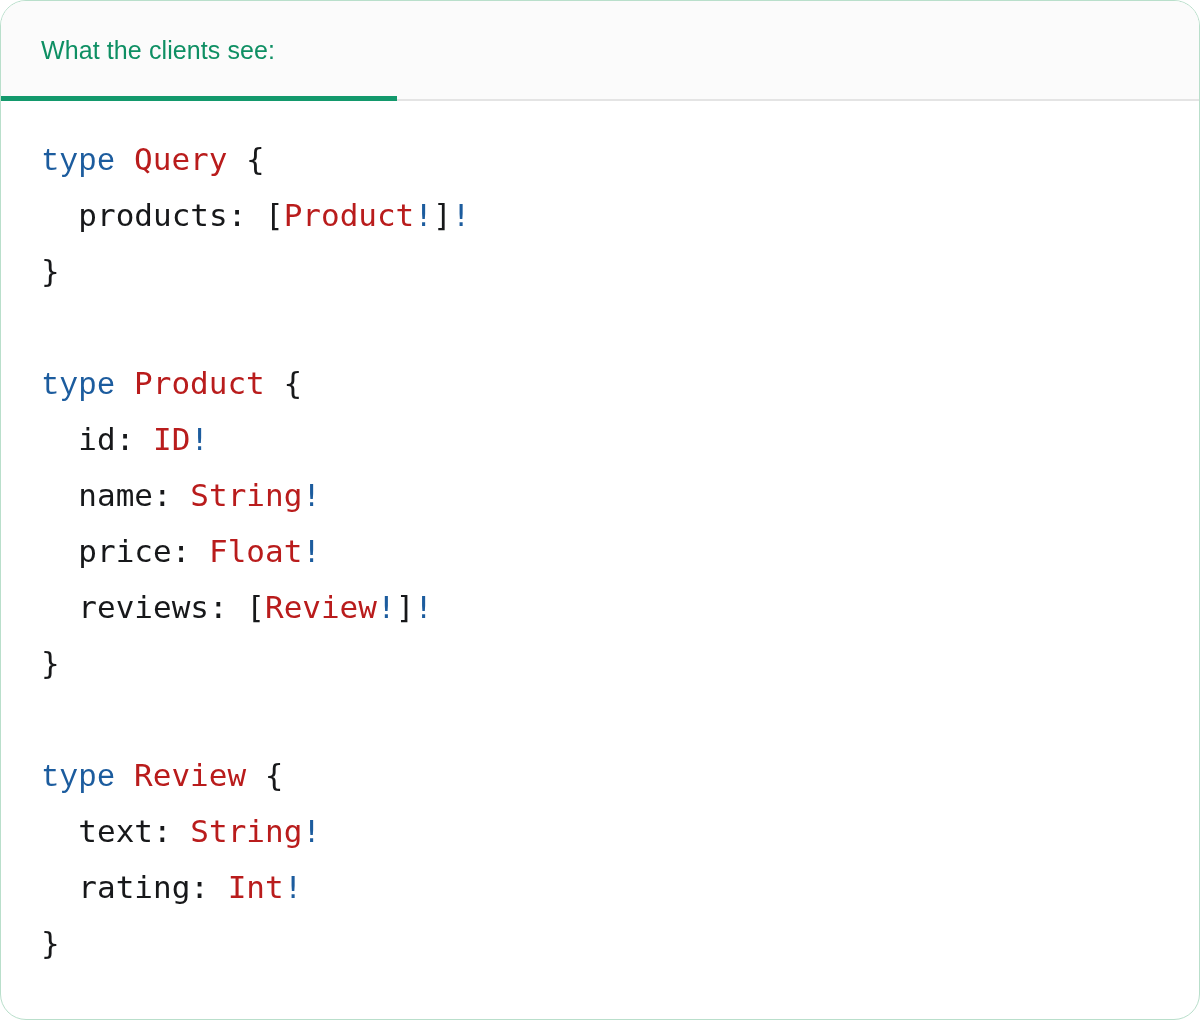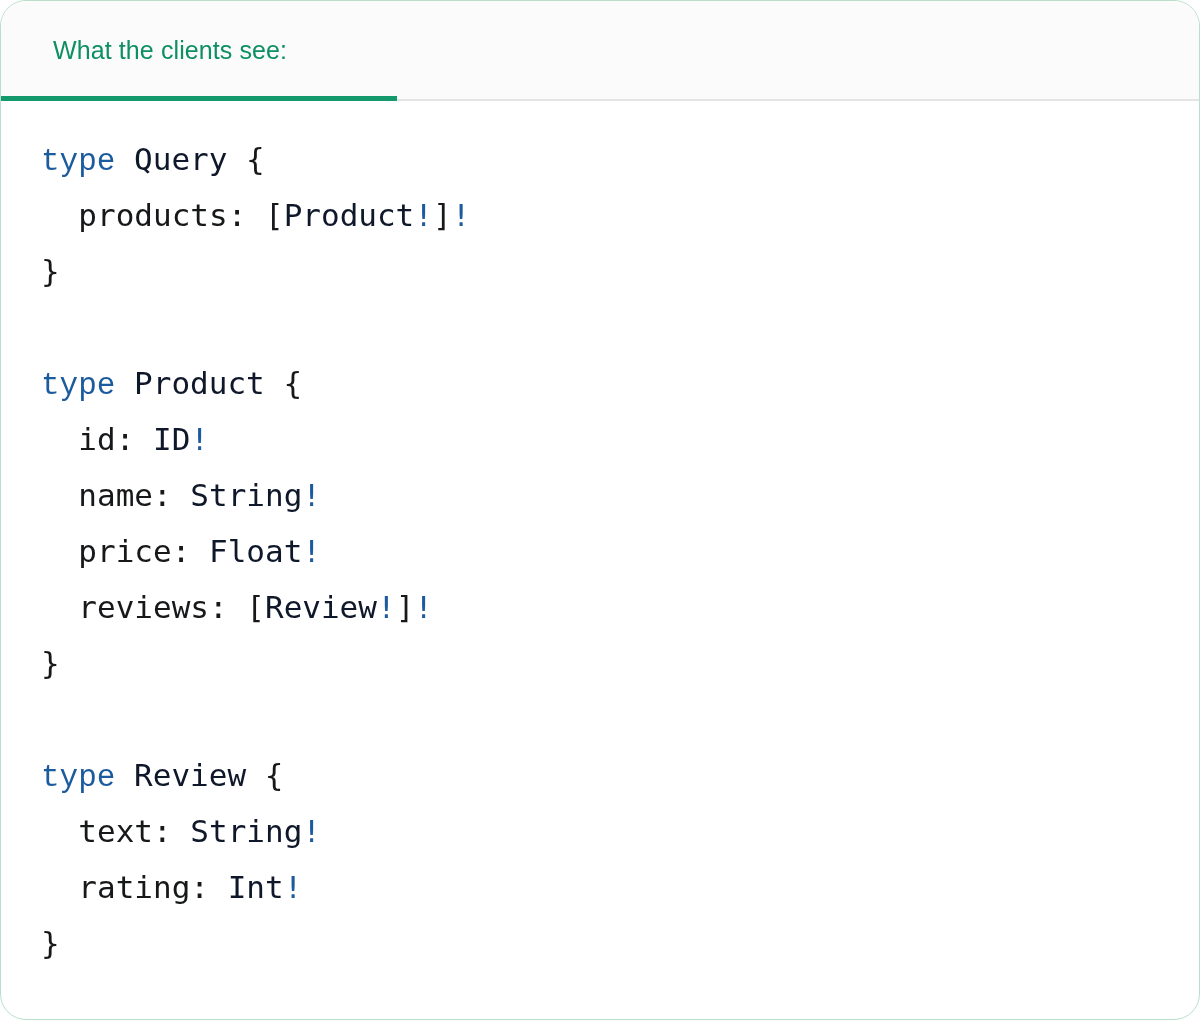--- a/index.html
+++ b/index.html
@@ -34,21 +34,21 @@
     height: 98px;
     background: #fbfbfb;
     border-bottom: 2px solid #e4e4e4;
   }
 
   .tab {
     position: relative;
     display: flex;
     align-items: center;
     box-sizing: border-box;
-    padding: 0 40px 0 52px;
+    padding: 0 40px 0 40px;
     min-width: 396px;
     background: transparent;
     border: none;
     cursor: pointer;
     font-family: "Liberation Sans", sans-serif;
   }
 
   .tab-label {
     font-size: 25px;
     line-height: 1;
@@ -80,21 +80,21 @@
     line-height: 56px;
     white-space: pre;
     color: #17181a;
     -webkit-font-smoothing: antialiased;
   }
 
   .ln { display: block; height: 56px; }
   .ln.blank { height: 56px; }
 
   .kw   { color: #1c5c9e; font-family: Liberation Mono, monospace; }   
-  .tn   { color: #0f172a; }   
+  .tn   { color: #b91c1c; }   
   .bang { color: #1c5c9e; }   
   .pn   { color: #17181a; }   
 </style>
 </head>
 <body>
 
 <div class="card">
 
   <div class="tabbar">
     <div class="tab active">

